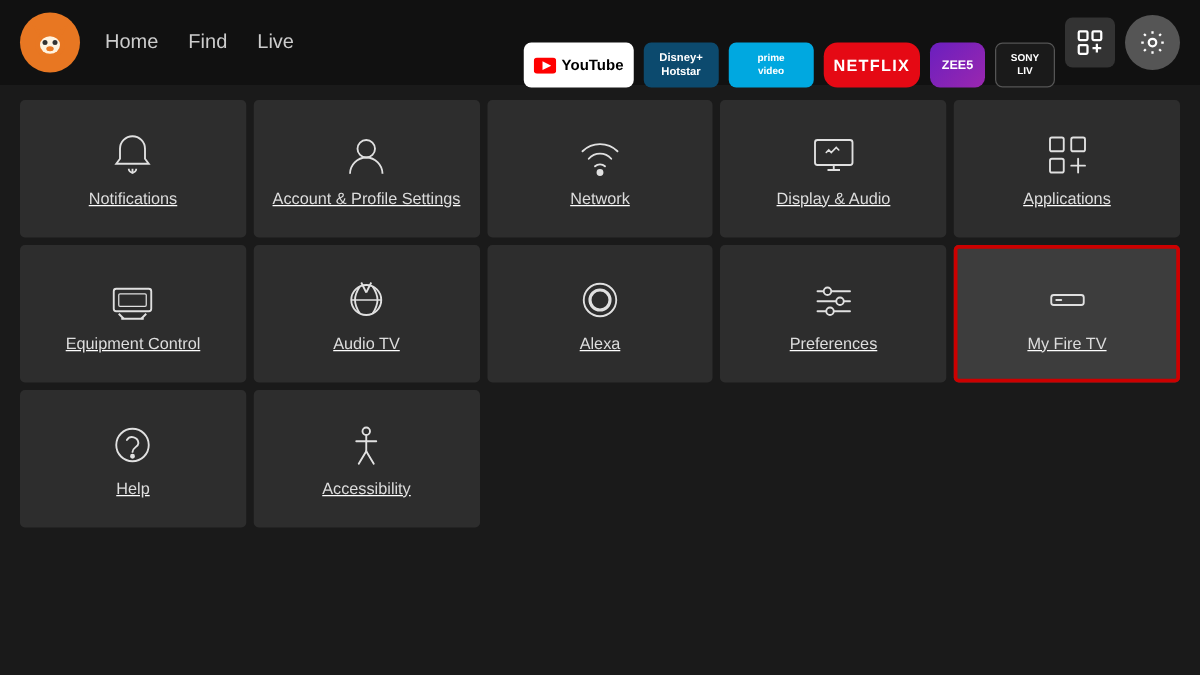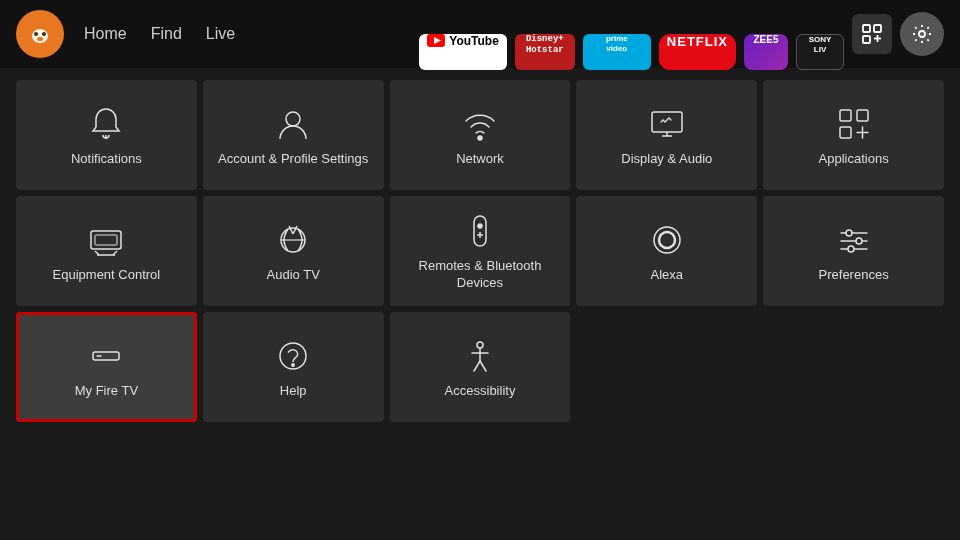--- a/index.html
+++ b/index.html
@@ -58,32 +58,32 @@
       display: flex;
       align-items: center;
       gap: 8px;
       margin-right: 8px;
     }
 
     .app-badge {
       height: 36px;
       border-radius: 6px;
       display: flex;
-      align-items: flex-start;
+      align-items: center;
       justify-content: center;
       padding: 0 8px;
       font-size: 11px;
       font-weight: bold;
       cursor: pointer;
       overflow: hidden;
       margin-top: 36px;
     }
 
     .app-youtube { background: #fff; color: #ff0000; min-width: 72px; }
-    .app-disney { background: #b91c1c; color: #fff; min-width: 60px; font-size: 10px; font-family: Liberation Mono, monospace; }
+    .app-disney { background: #0c4a6e; color: #fff; min-width: 60px; font-size: 10px; }
     .app-prime { background: #00a8e0; color: #fff; min-width: 68px; font-size: 9px; }
     .app-netflix { background: #e50914; color: #fff; min-width: 60px; font-size: 13px; letter-spacing: 1px; border-radius: 11px; }
     .app-zee5 { background: #6a1fbf; color: #fff; min-width: 44px; border-radius: 50%; }
     .app-sony { background: #000; color: #fff; min-width: 48px; font-size: 9px; }
 
     .nav-icons {
       display: flex;
       align-items: center;
       gap: 8px;
     }
@@ -105,20 +105,21 @@
       background: #555;
       border-radius: 50%;
       width: 44px;
       height: 44px;
     }
 
     
     .settings-area {
       padding: 12px 16px 0 16px;
       background: #1a1a1a;
+      text-decoration: underline;
     }
 
     .settings-grid {
       display: grid;
       grid-template-columns: repeat(5, 1fr);
       gap: 6px;
     }
 
     .settings-tile {
       background: #2d2d2d;
@@ -314,31 +315,20 @@
             <path d="M14 8 Q10 14 10 19 Q10 24 14 30" stroke="#e0e0e0" stroke-width="1.5" fill="none"></path>
             <path d="M24 8 Q28 14 28 19 Q28 24 24 30" stroke="#e0e0e0" stroke-width="1.5" fill="none"></path>
             <line x1="7" y1="19" x2="31" y2="19" stroke="#e0e0e0" stroke-width="1.2"></line>
             <line x1="15" y1="5" x2="19" y2="13" stroke="#e0e0e0" stroke-width="1.5"></line>
             <line x1="23" y1="5" x2="19" y2="13" stroke="#e0e0e0" stroke-width="1.5"></line>
           </svg>
       </div>
       <span class="tile-label">Audio TV</span>
     </div>
 
-    <div class="settings-tile">
-      <div class="tile-icon">
-        <svg viewBox="0 0 38 38">
-            <rect x="13" y="4" width="12" height="30" rx="6" stroke="#e0e0e0" stroke-width="1.5" fill="none"></rect>
-            <circle cx="19" cy="14" r="2" fill="#e0e0e0"></circle>
-            <line x1="19" y1="20" x2="19" y2="26" stroke="#e0e0e0" stroke-width="1.5"></line>
-            <line x1="16" y1="23" x2="22" y2="23" stroke="#e0e0e0" stroke-width="1.5"></line>
-          </svg>
-      </div>
-      <span class="tile-label">Remotes &amp; Bluetooth Devices</span>
-    </div>
 
     <div class="settings-tile">
       <div class="tile-icon">
         <svg viewBox="0 0 38 38">
             <circle cx="19" cy="19" r="13" stroke="#e0e0e0" stroke-width="1.5" fill="none"></circle>
             <circle cx="19" cy="19" r="8" stroke="#e0e0e0" stroke-width="2.5" fill="none"></circle>
           </svg>
       </div>
       <span class="tile-label">Alexa</span>
     </div>

